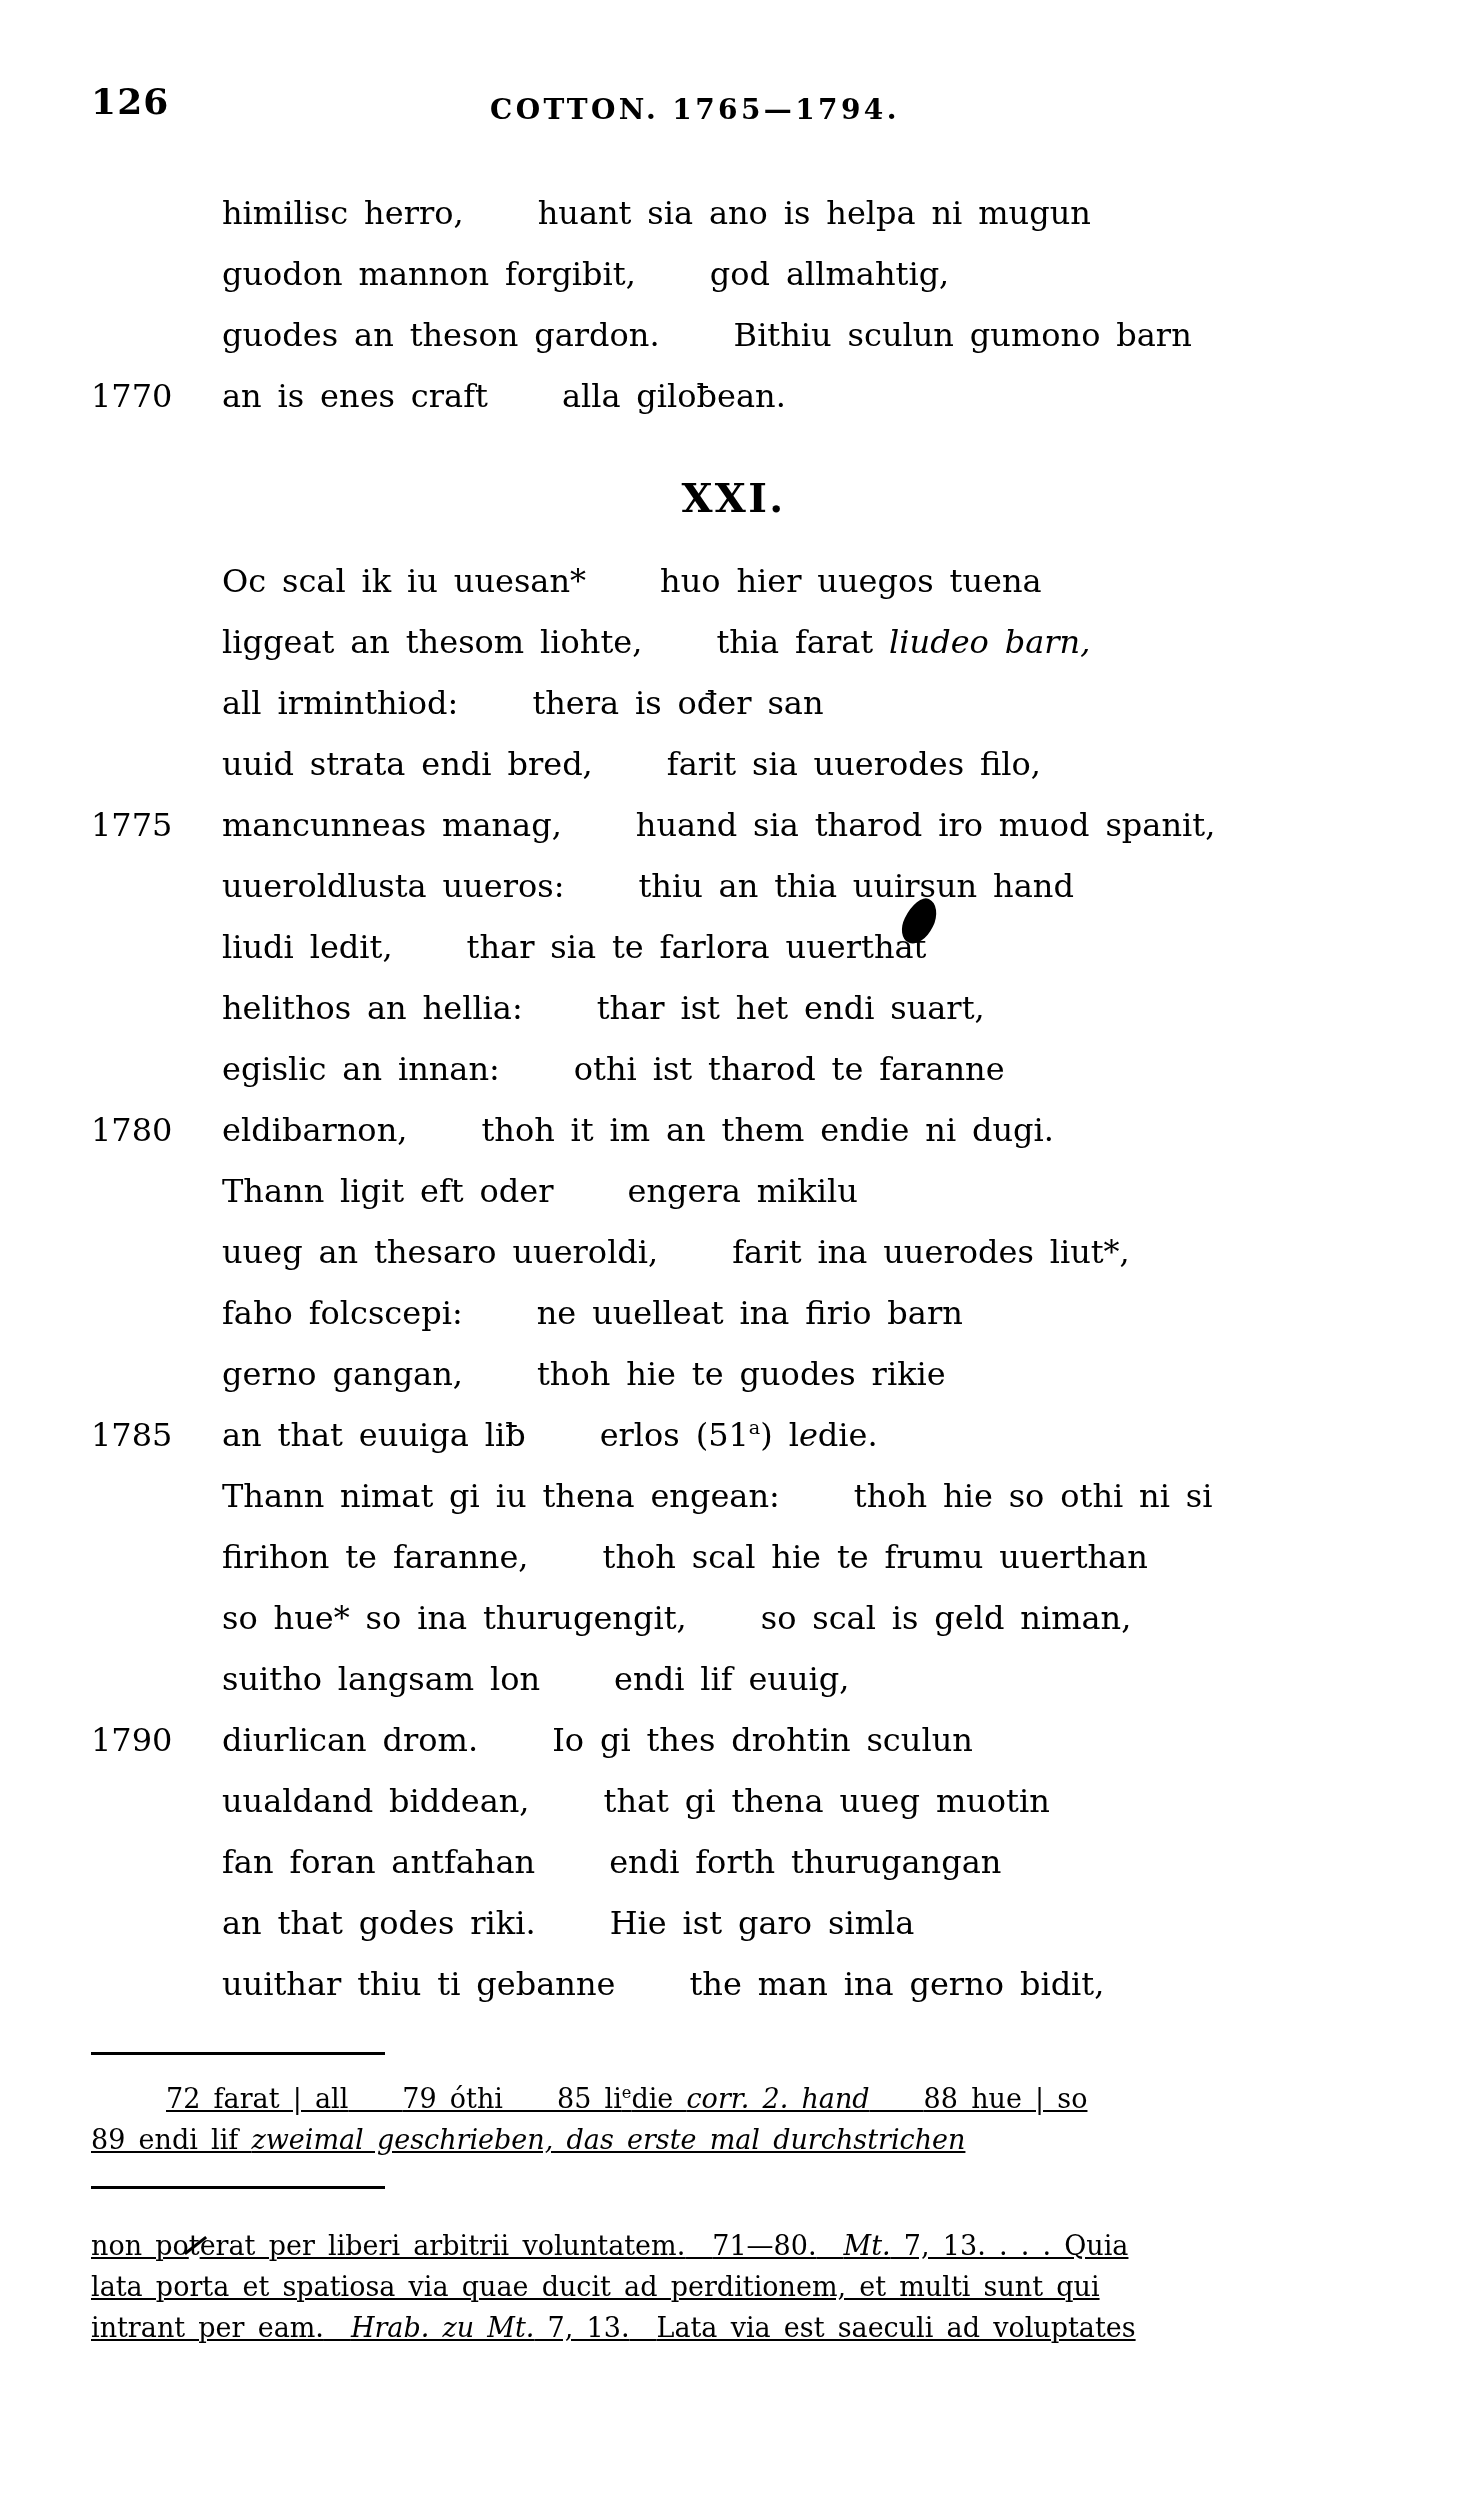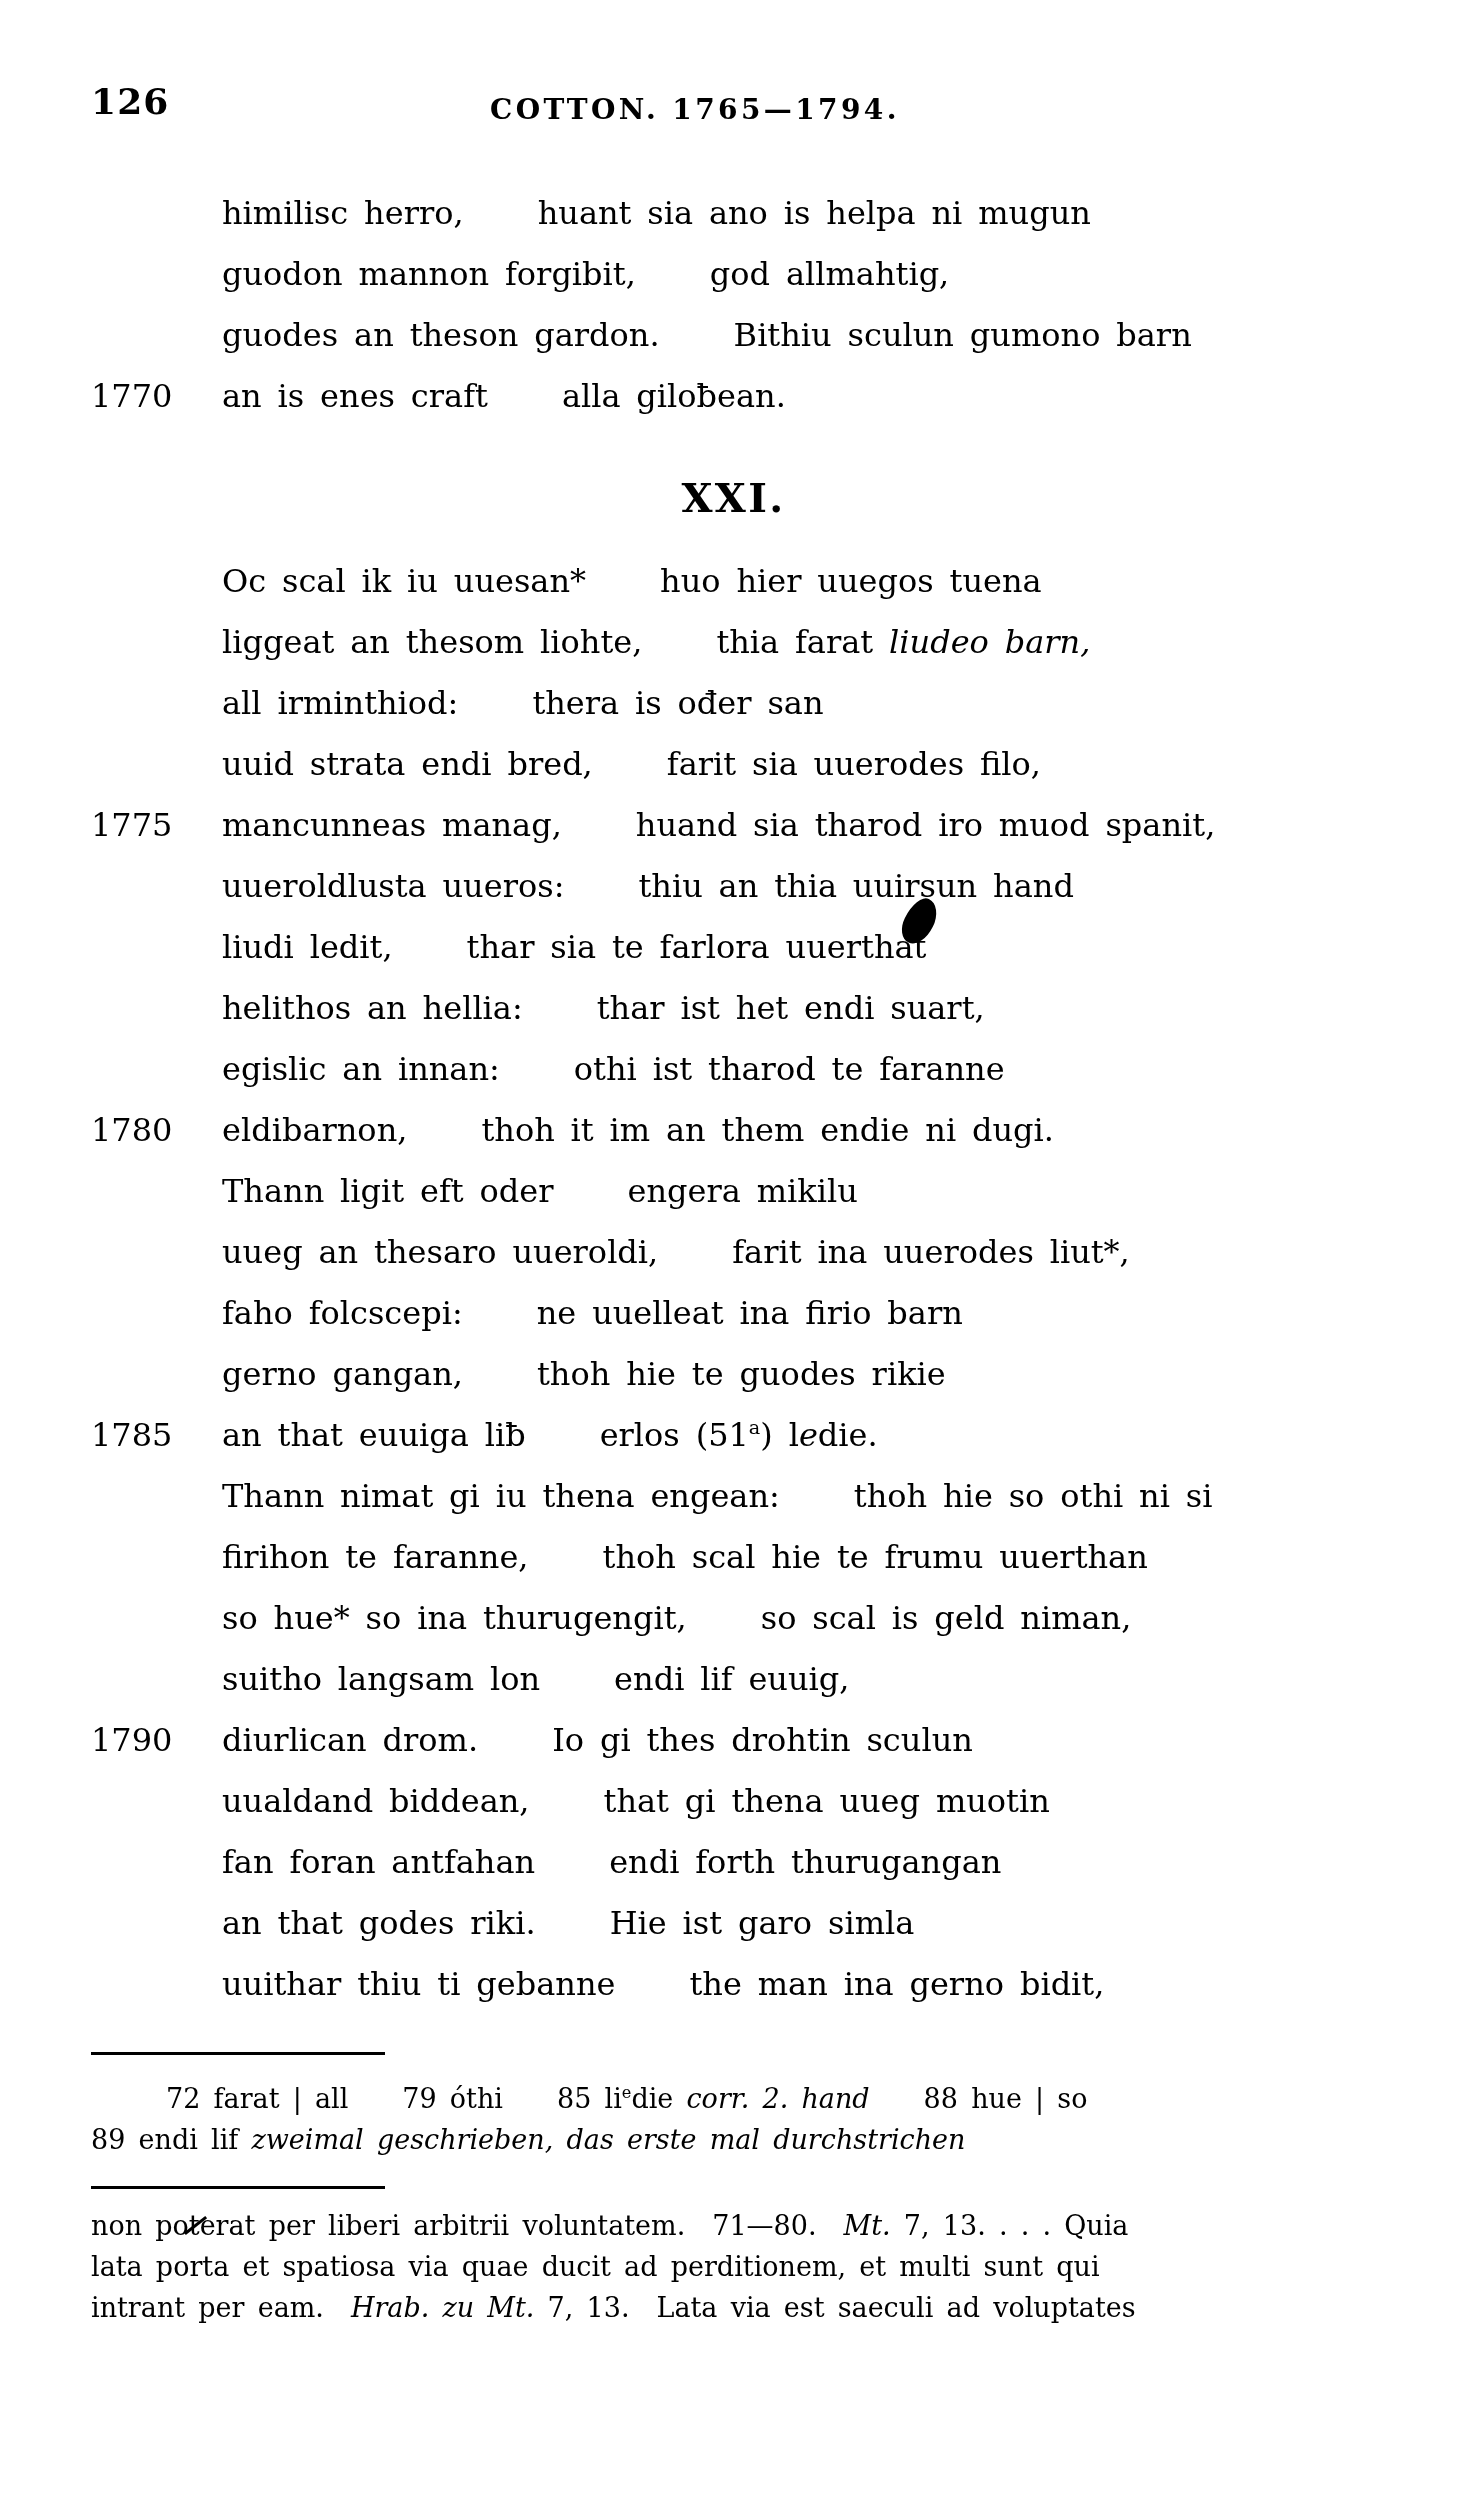--- a/index.html
+++ b/index.html
@@ -39,23 +39,23 @@
   .slashed{position:relative;display:inline-block;}
   .slashed::after{
     content:"";position:absolute;left:-6.9px;top:46%;
     width:27px;height:2.9px;background:#000;transform:rotate(-38deg);
   }
   
   .rule{height:2.9px;background:#000;width:294px;}
   .rule1{margin-top:37px;}
   .rule2{margin-top:26px;}
   #apparatus{font-size:27px;line-height:41px;margin-top:23px;word-spacing:4.6px;}
-  #apparatus .line{padding-left:0;}
+  #apparatus .line{padding-left:0;text-decoration:underline;}
   #apparatus .line.indent{padding-left:75px;}
-  #commentary{font-size:27px;line-height:41px;margin-top:16px;word-spacing:4.6px;}
+  #commentary{font-size:27px;line-height:41px;margin-top:36px;word-spacing:4.6px;text-decoration:underline;}
   #commentary .line{padding-left:0;}
 </style>
 </head>
 <body>
 
 <div class="page">
 
   <div class="hdr">
     <span class="pagenum">126</span>
     <span class="runtitle">COTTON. 1765—1794.</span>

